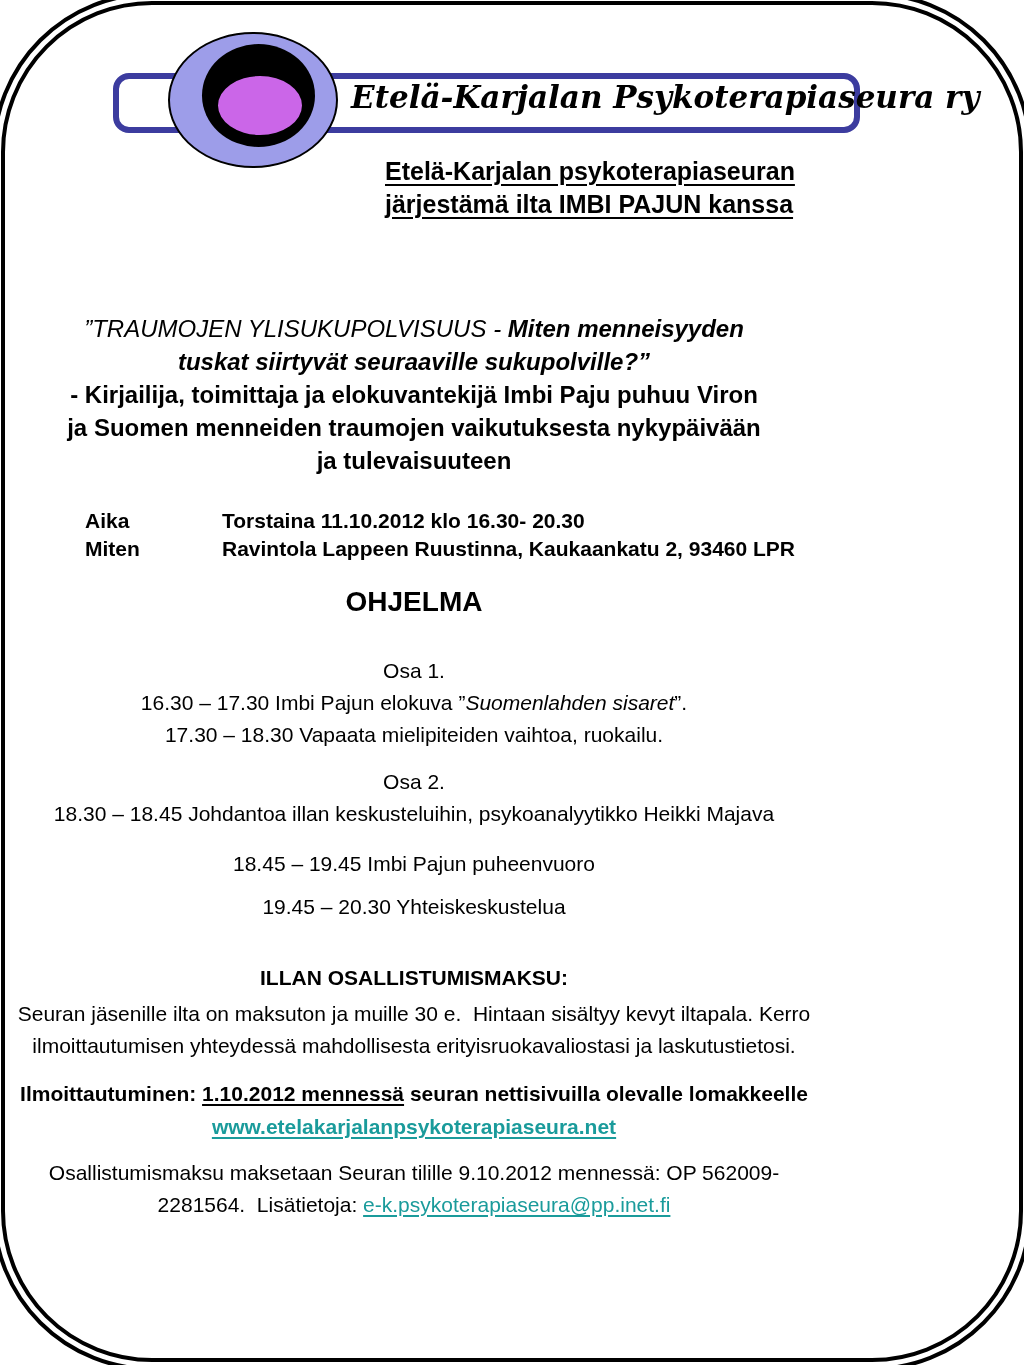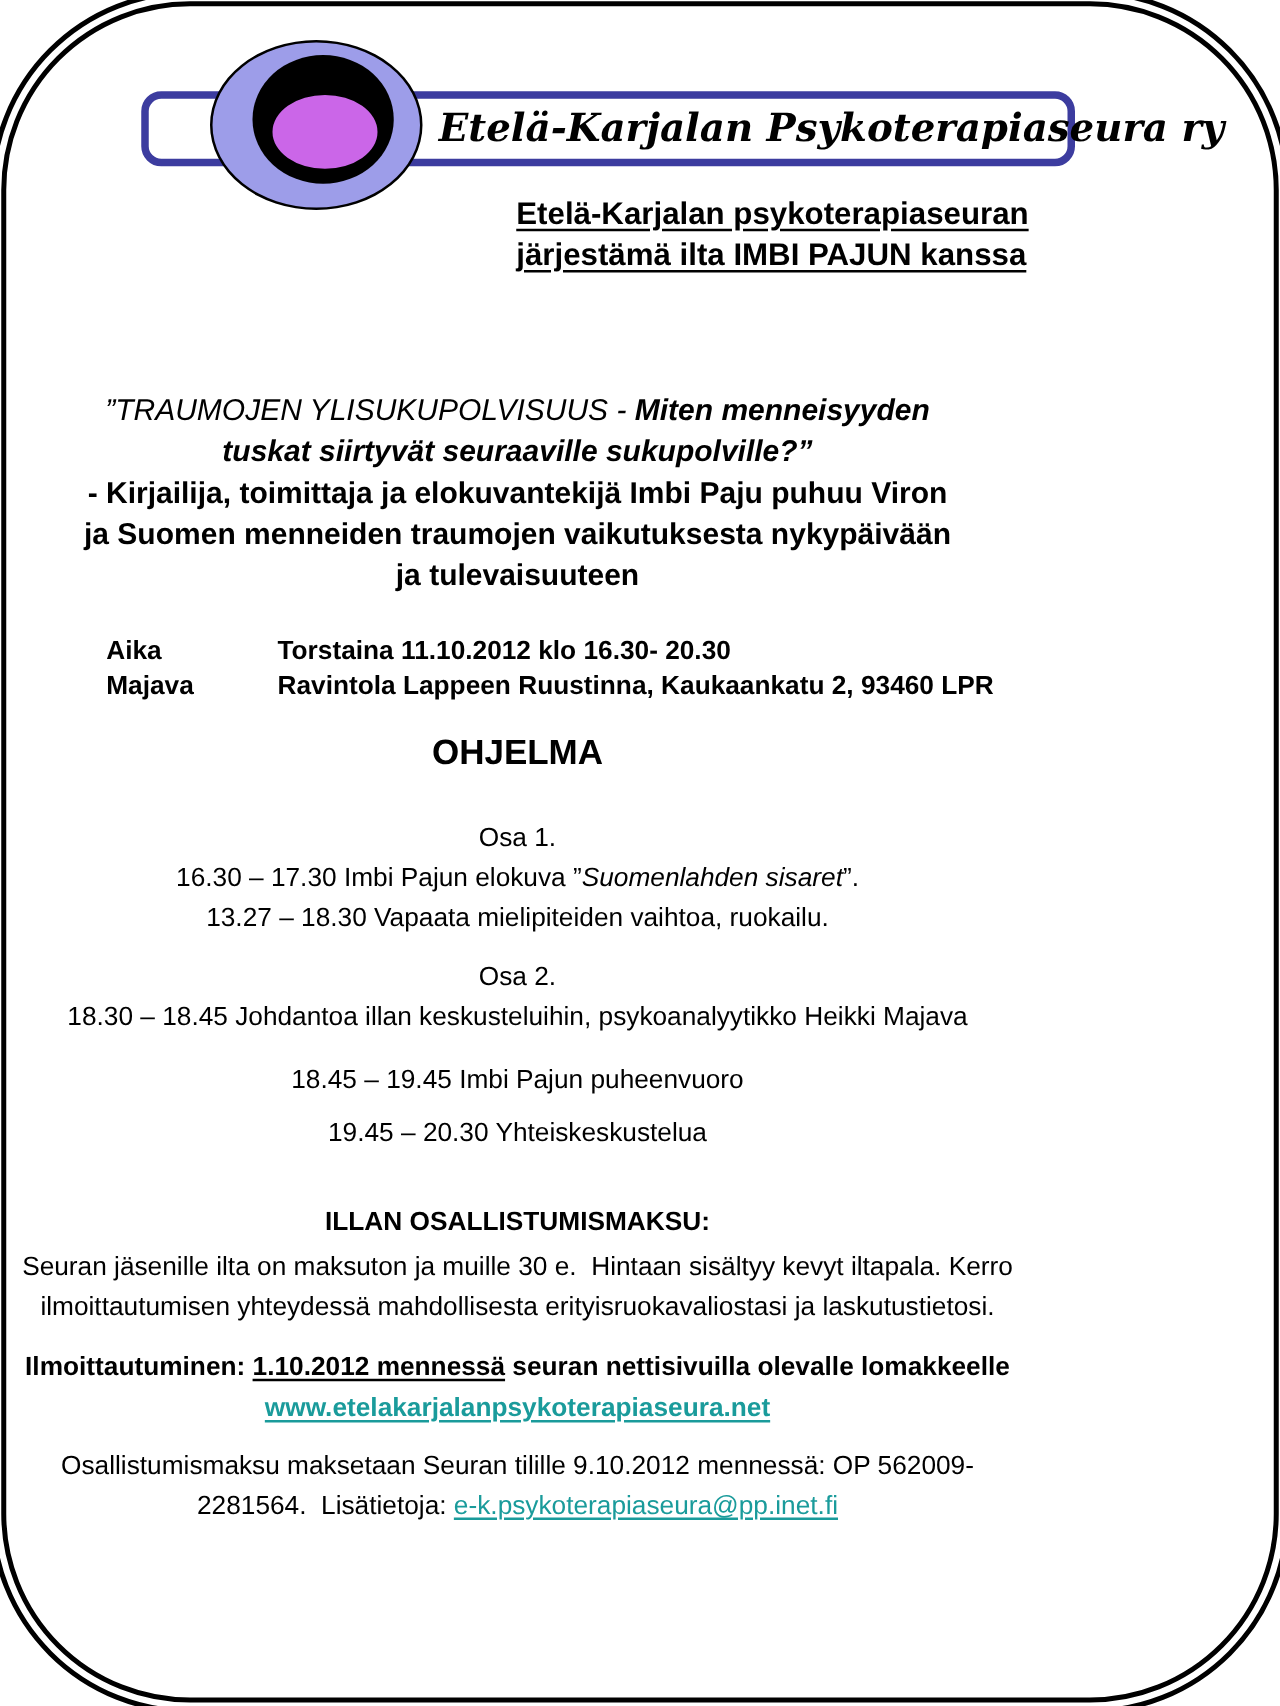--- a/index.html
+++ b/index.html
@@ -14,21 +14,21 @@
     border:13px double var(--border_black, #000);
     border-radius:160px;
     pointer-events:none;
   }
   
   .banner {
     position:absolute; left:113px; top:73px; width:747px; height:60px;
     box-sizing:border-box;
     border:6px solid var(--banner_blue, #3c3c9f);
     border-radius:16px; background:#fff;
-    display:flex; align-items:center;
+    display:flex; 
   }
   .banner-title {
     padding-left:232px;
     font-family:"DejaVu Serif", serif;
     font-style:italic; font-weight:bold;
     font-size:31px; white-space:nowrap;
   }
   
   .logo { position:absolute; left:168px; top:32px; width:170px; height:136px; }
   .logo-outer {
@@ -43,21 +43,21 @@
     position:absolute; left:48px; top:42px; width:88px; height:63px;
     border-radius:50%; background:var(--logo_inner, #cb66e8); border:2px solid #000; box-sizing:border-box;
   }
   
   .abs { position:absolute; }
   .centered { left:0; width:828px; text-align:center; }
   .heading {
     left:385px; top:155px;
     font-size:25px; font-weight:bold; line-height:33px;
   }
-  .heading .u { text-decoration:underline; text-underline-offset:4px;margin-left:28px; }
+  .heading .u { text-decoration:underline; text-underline-offset:4px; }
   .heading-line3 { margin-top:10px; }
   .heading .colon { font-size:32px; }
   .intro { top:312px; font-size:24px; line-height:33px; font-weight:bold; }
   .q-reg  { font-style:italic; font-weight:normal; }
   .q-bold { font-style:italic; font-weight:bold; }
   .details { left:85px; top:507px; font-size:21px; font-weight:bold; line-height:28px; }
   .details .label { display:inline-block; width:137px; }
   .ohjelma { top:586px; font-size:28px; font-weight:bold; }
   .body-txt { font-size:21px; line-height:32px; font-weight:normal; }
   .part1 { top:655px; }
@@ -103,30 +103,30 @@
   <div>- Kirjailija, toimittaja ja elokuvantekijä Imbi Paju puhuu Viron</div>
   <div>ja Suomen menneiden traumojen vaikutuksesta nykypäivään</div>
   <div>ja tulevaisuuteen</div>
 </div>
 
 <div class="abs details">
   <div>
     <span class="label">Aika</span><span>Torstaina 11.10.2012 klo 16.30- 20.30</span>
   </div>
   <div>
-    <span class="label">Majava</span><span>Ravintola Lappeen Ruustinna, Kaukaankatu 2, 93460 LPR</span>
+    <span class="label">Miten</span><span>Ravintola Lappeen Ruustinna, Kaukaankatu 2, 93460 LPR</span>
   </div>
 </div>
 
 <div class="abs centered ohjelma">OHJELMA</div>
 
 <div class="abs centered body-txt part1">
   <div>Osa 1.</div>
   <div><span>16.30 – 17.30 Imbi Pajun elokuva ”</span><span class="film-title">Suomenlahden sisaret</span><span>”.</span></div>
-  <div>13.27 – 18.30 Vapaata mielipiteiden vaihtoa, ruokailu.</div>
+  <div>17.30 – 18.30 Vapaata mielipiteiden vaihtoa, ruokailu.</div>
 </div>
 
 <div class="abs centered body-txt part2">
   <div>Osa 2.</div>
   <div>18.30 – 18.45 Johdantoa illan keskusteluihin, psykoanalyytikko Heikki Majava</div>
 </div>
 
 <div class="abs centered body-txt item-speech">18.45 – 19.45 Imbi Pajun puheenvuoro</div>
 <div class="abs centered body-txt item-discussion">19.45 – 20.30 Yhteiskeskustelua</div>
 

